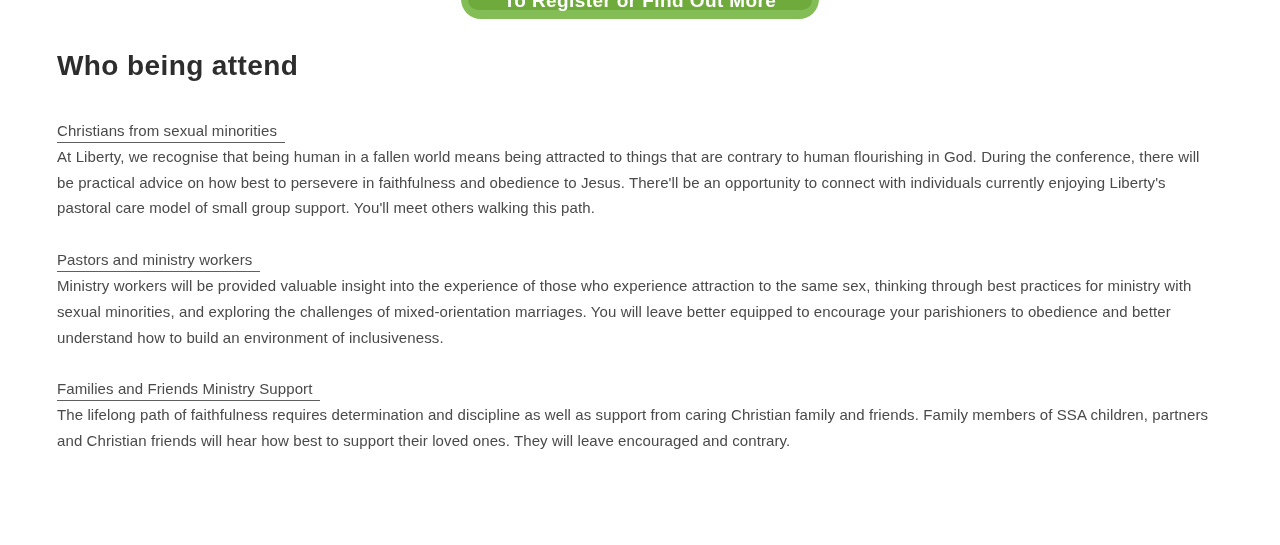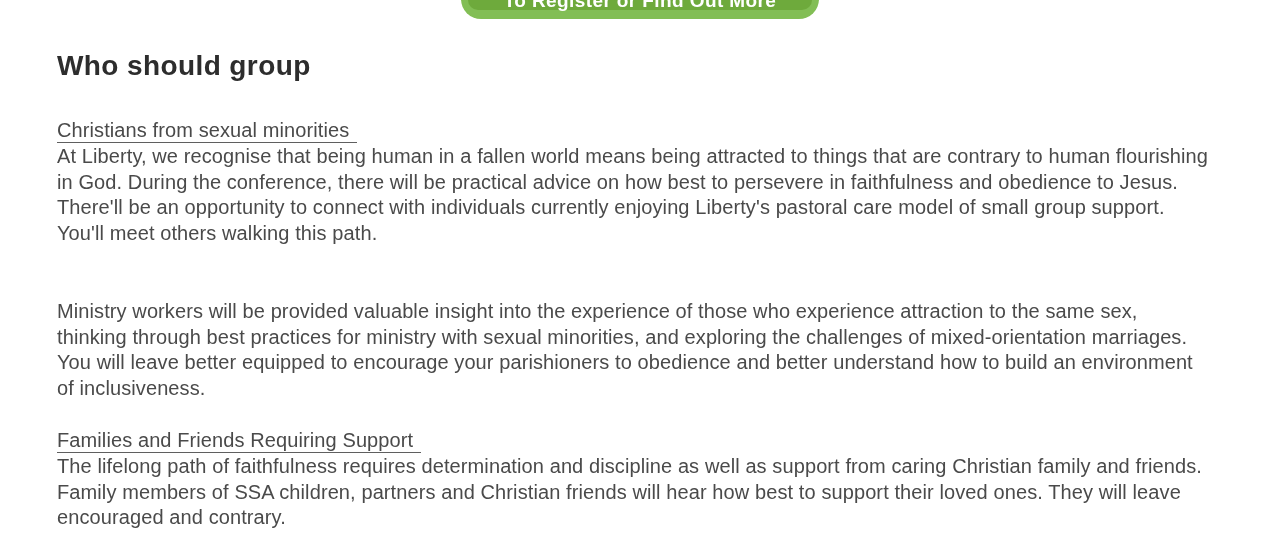--- a/index.html
+++ b/index.html
@@ -64,21 +64,21 @@
     font-size: 28px;
     line-height: 32px;
     font-weight: bold;
     letter-spacing: 0.4px;
     color: #2d2d2d;
   }
 
   .section {
     margin: 0 0 26px 0;
     max-width: 1152px;
-    font-size: 20px;
+    font-size: 15px;
     line-height: 25.8px;
     letter-spacing: 0.1px;
     color: #4a4a4a;
   }
 
   .section-heading {
     display: inline-block;
     border-bottom: 1.5px solid #5f5f5f;
     padding-right: 8px;
     line-height: 23px;
@@ -88,30 +88,30 @@
 <body>
 
 <button class="register-button">
   <span class="register-button-inner">
     <span class="register-button-label">To Register or Find Out More</span>
   </span>
 </button>
 
 <div class="content">
 
-  <h1 class="page-title">Who should group</h1>
+  <h1 class="page-title">Who being attend</h1>
 
   <p class="section">
     <span class="section-heading">Christians from sexual minorities</span><br>
     <span>At Liberty, we recognise that being human in a fallen world means being attracted to things that are contrary to human flourishing in God. During the conference, there will be practical advice on how best to persevere in faithfulness and obedience to Jesus. There'll be an opportunity to connect with individuals currently enjoying Liberty's pastoral care model of small group support. You'll meet others walking this path.</span>
   </p>
 
   <p class="section">
-    <br>
+    <span class="section-heading">Pastors and ministry workers</span><br>
     <span>Ministry workers will be provided valuable insight into the experience of those who experience attraction to the same sex, thinking through best practices for ministry with sexual minorities, and exploring the challenges of mixed-orientation marriages. You will leave better equipped to encourage your parishioners to obedience and better understand how to build an environment of inclusiveness.</span>
   </p>
 
   <p class="section">
-    <span class="section-heading">Families and Friends Requiring Support</span><br>
+    <span class="section-heading">Families and Friends Ministry Support</span><br>
     <span>The lifelong path of faithfulness requires determination and discipline as well as support from caring Christian family and friends.  Family members of SSA children, partners and Christian friends will hear how best to support their loved ones. They will leave encouraged and contrary.</span>
   </p>
 
 </div>
 
 </body></html>

